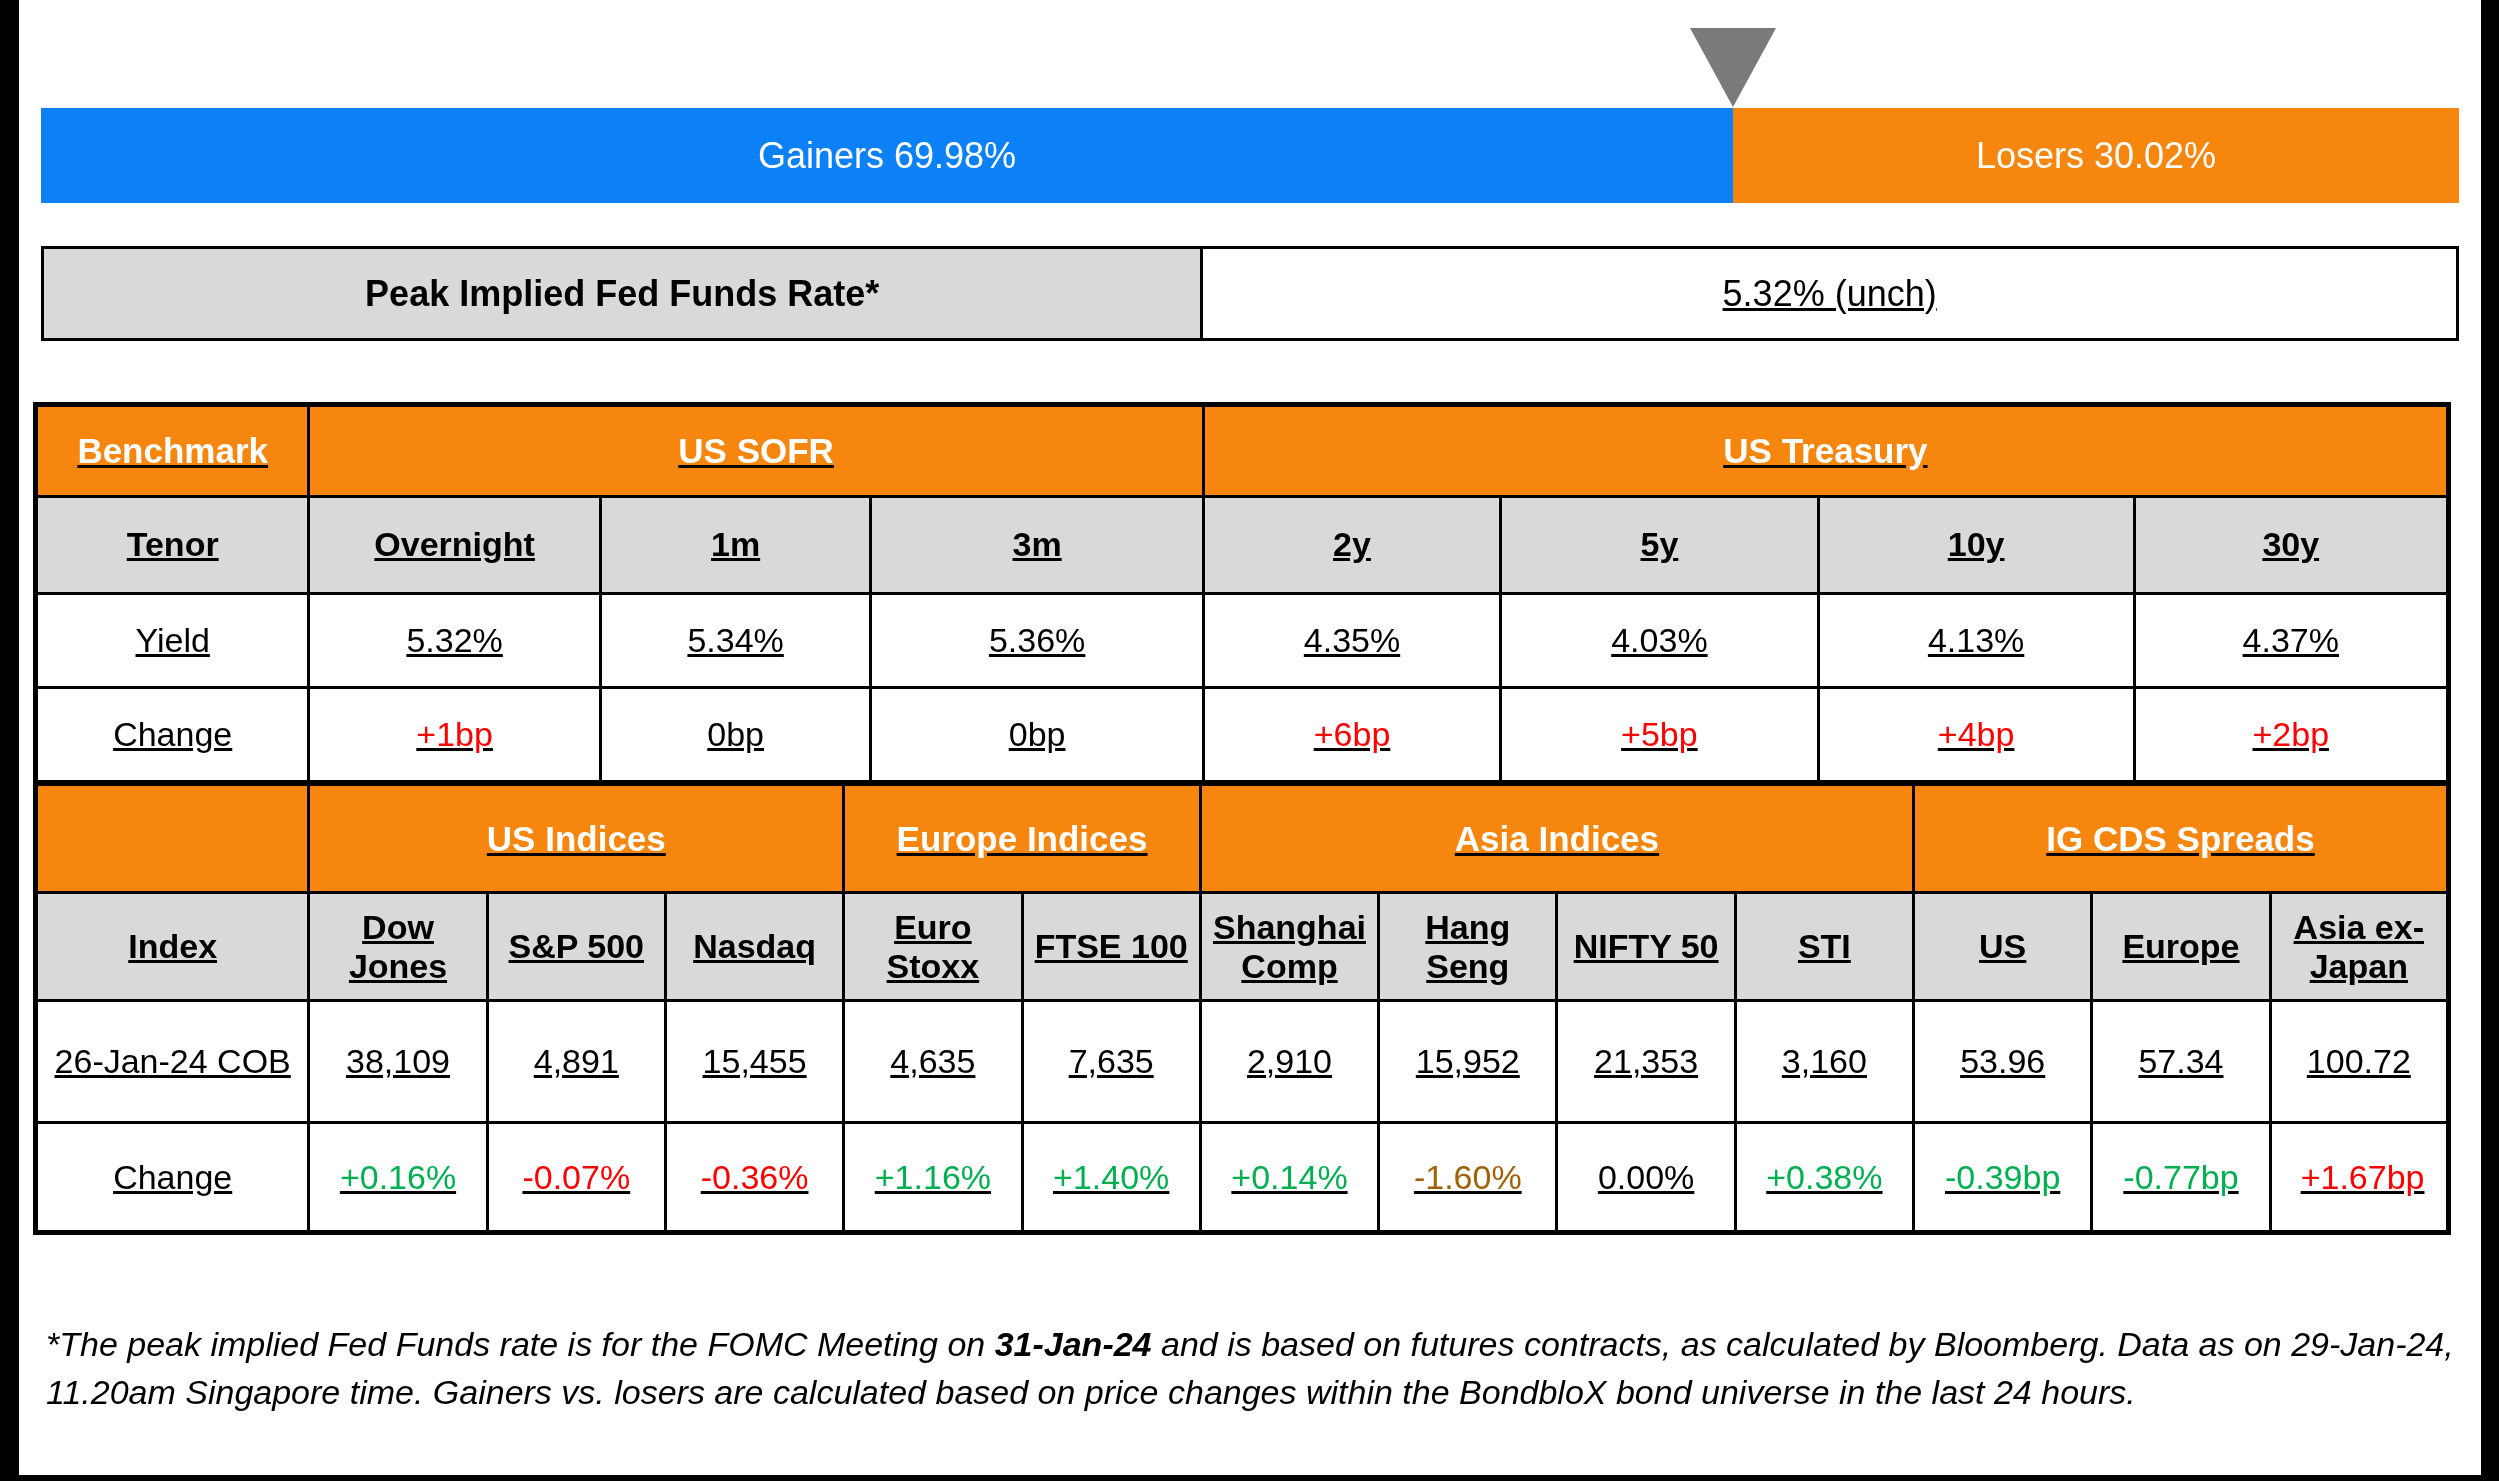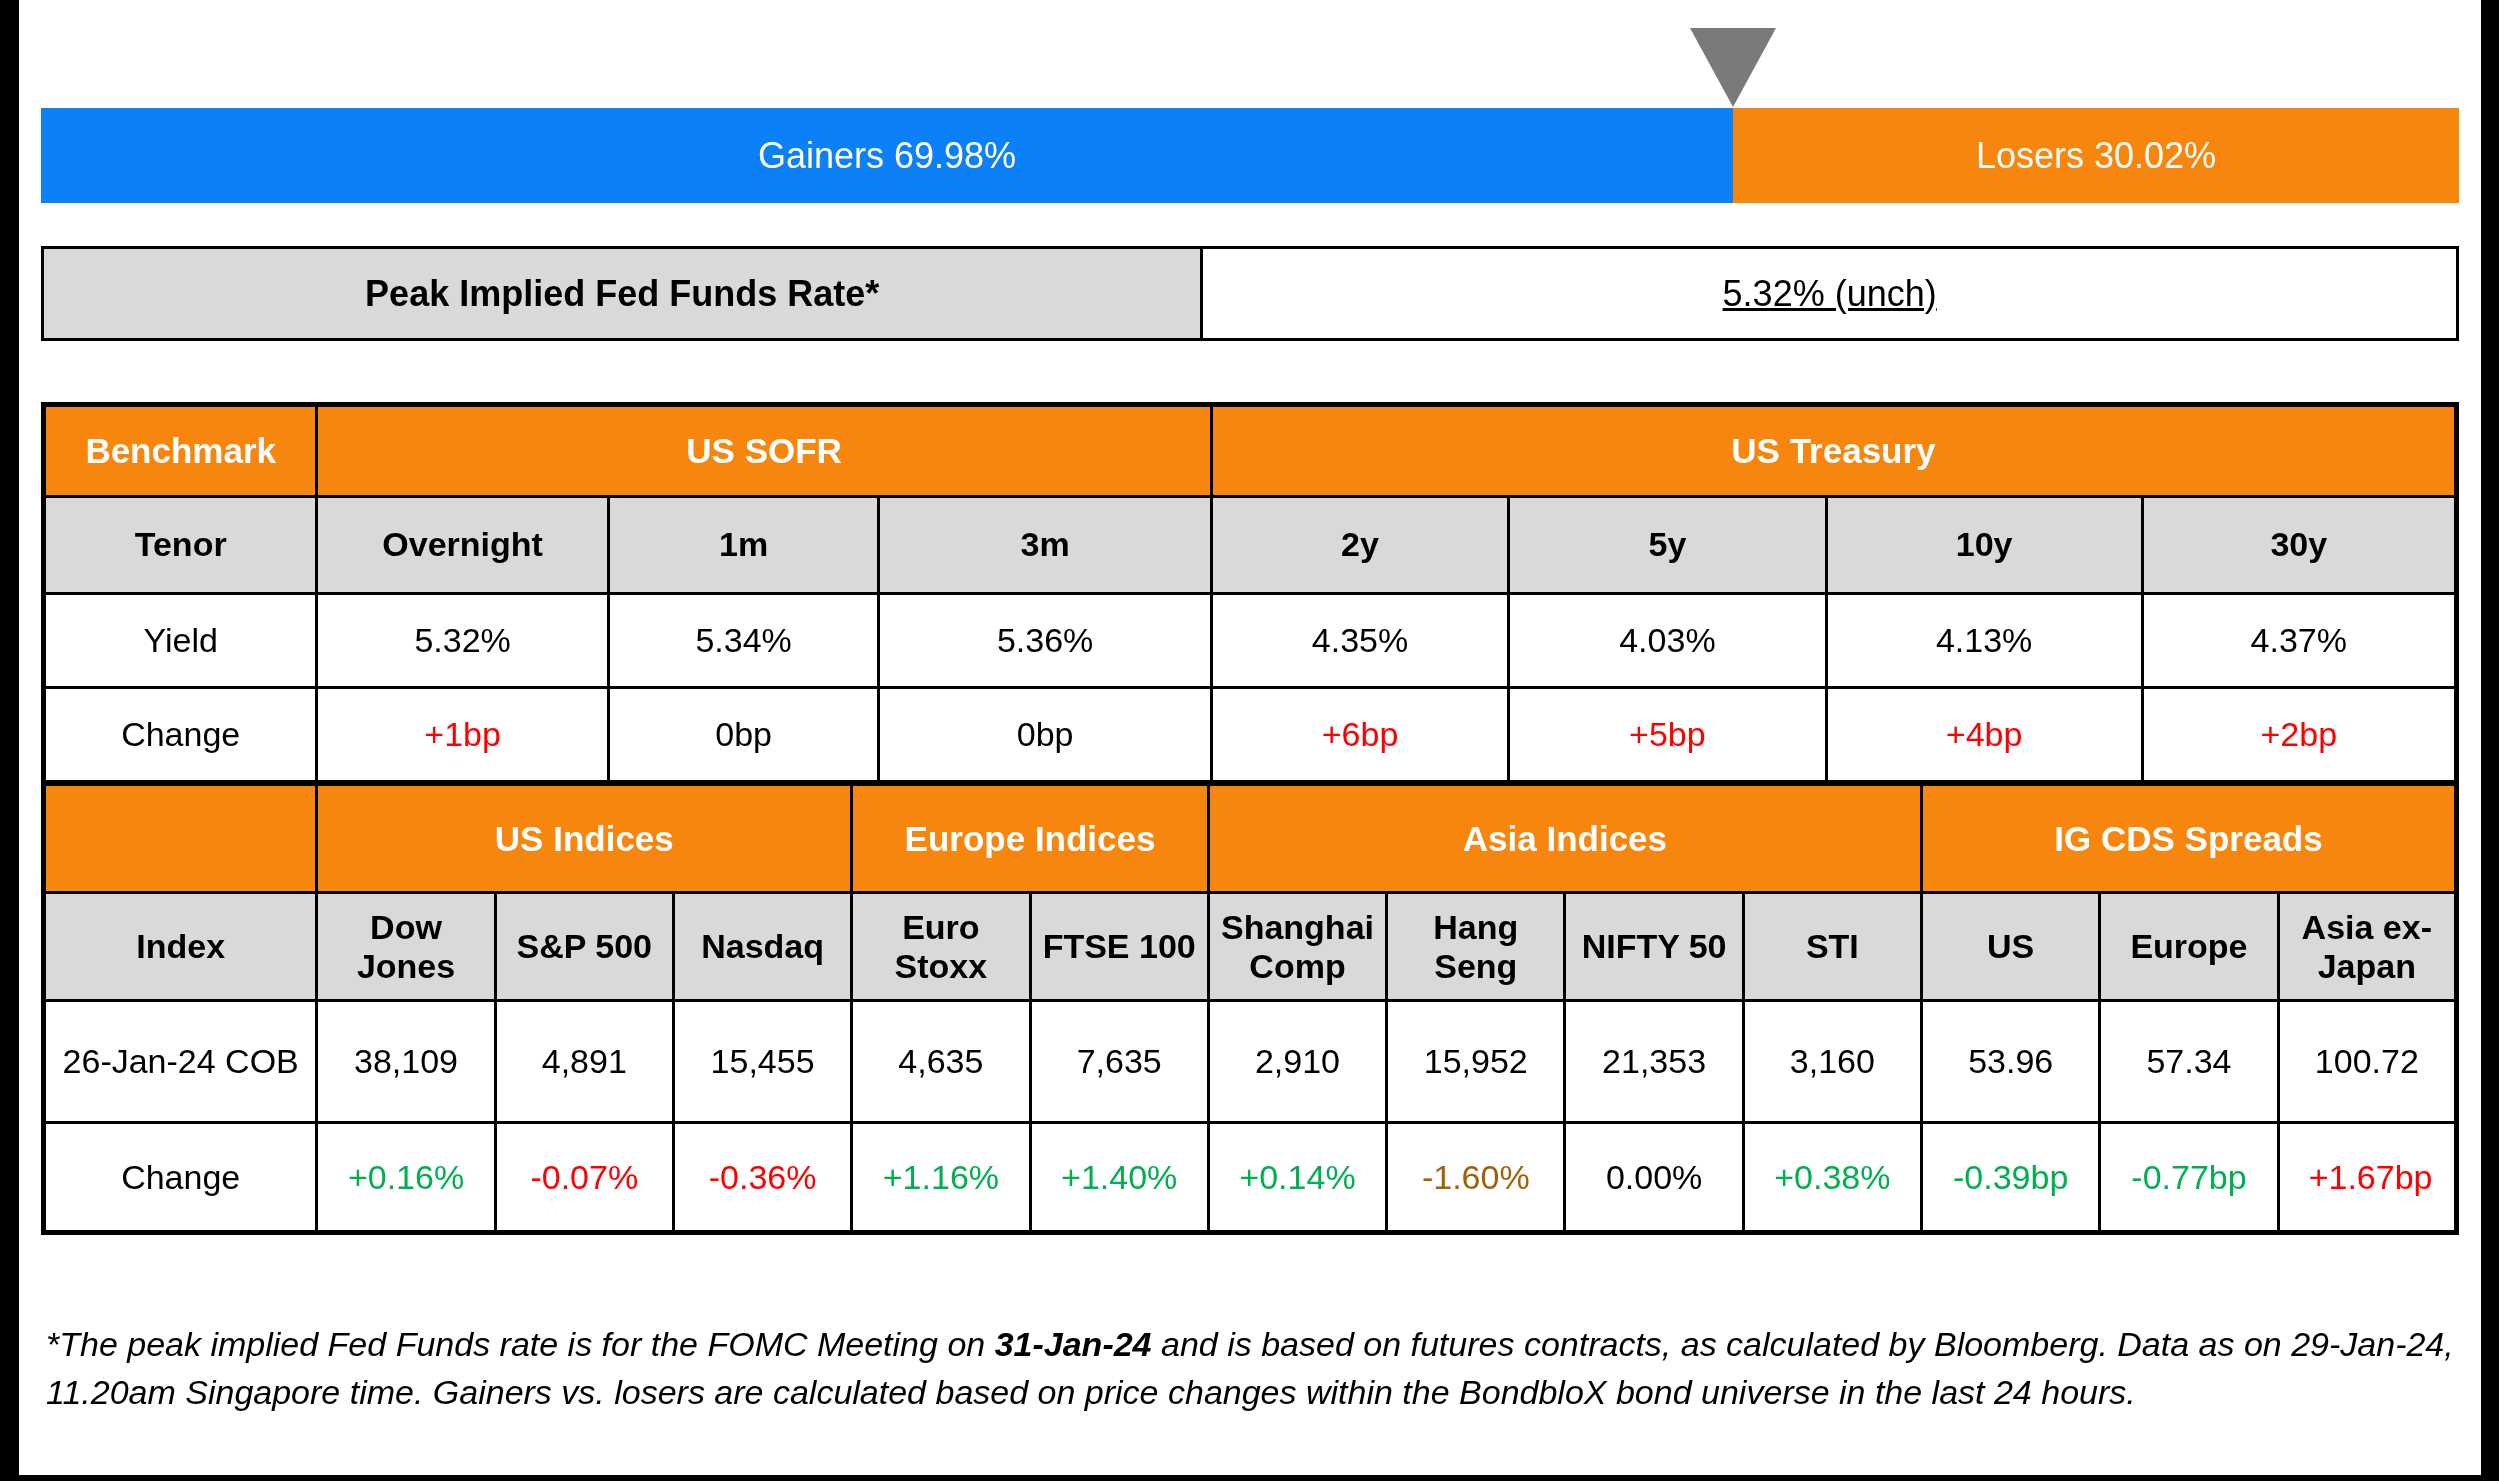--- a/index.html
+++ b/index.html
@@ -35,21 +35,21 @@
   .peak-label {
     width: 48%; background: #d9d9d9; border-right: 3.7px solid #000;
     display: flex; align-items: center; justify-content: center; font-weight: bold;
   }
   .peak-value {
     width: 52%; background: #fff;
     display: flex; align-items: center; justify-content: center; text-decoration: underline;
   }
 
   
-  .tables { position: absolute; top: 402px; left: 41px; width: 2418px; }
+  .tables { position: absolute; top: 402px; left: 33px; width: 2418px; text-decoration: underline; }
   table { border-collapse: collapse; table-layout: fixed; width: 2418px; }
   td {
     border: 3.7px solid #000; text-align: center; vertical-align: middle;
     font-size: 34px; padding: 0 4.5px; overflow: hidden;
   }
   table.t1, table.t2 { border: 5.2px solid #000; }
   table.t2 { margin-top: -3.7px; }
   td.oh { background: #f6860e; color: #ffffff; font-weight: bold; font-size: 35px; }
   td.gh { background: #d9d9d9; color: #000000; font-weight: bold; font-size: 34px; line-height: 1.15; }
   tr.r-grphdr1 td { height: 88px; }

